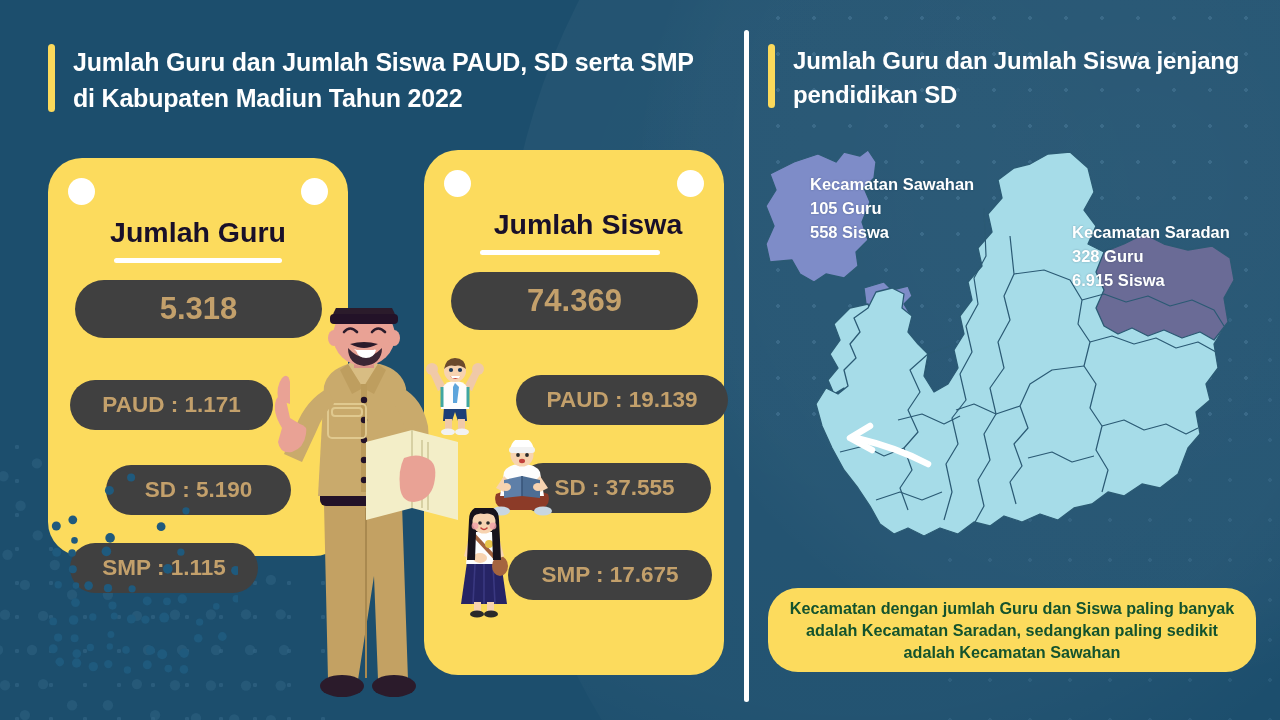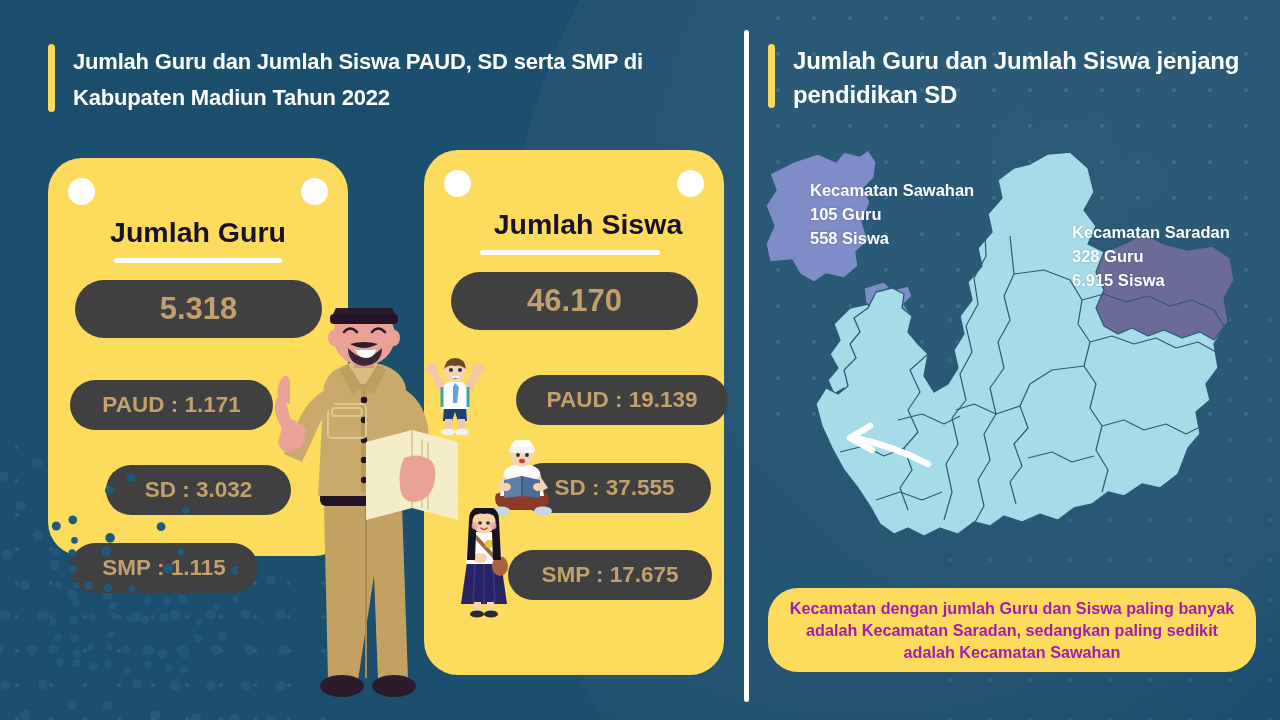--- a/index.html
+++ b/index.html
@@ -46,21 +46,21 @@
   
   .heading { position:absolute; display:flex; align-items:flex-start; }
   .heading .bar {
     width:7px; border-radius:4px; background:#FBD95B; flex:none;
   }
   .heading .htxt {
     color:#ffffff; font-weight:bold; letter-spacing:-0.2px;
   }
   #head-left { left:48px; top:44px; }
   #head-left .bar { height:68px; margin-right:18px; }
-  #head-left .htxt { font-size:22px; line-height:36px; width:640px; }
+  #head-left .htxt { font-size:25px; line-height:36px; width:640px; }
 
   #head-right { left:768px; top:44px; }
   #head-right .bar { height:64px; margin-right:18px; }
   #head-right .htxt { font-size:24px; line-height:34px; width:450px; }
 
   
   #divider {
     position:absolute; left:744px; top:30px; width:5px; height:672px;
     background:#ffffff; border-radius:3px;
   }
@@ -123,32 +123,32 @@
   #illu-boy     { left:424px; top:357px; width:62px; height:78px; }
   #illu-kopiah  { left:486px; top:440px; width:72px; height:82px; }
   #illu-girl    { left:455px; top:508px; width:58px; height:112px; }
 
   
   #map-wrap { position:absolute; left:752px; top:148px; width:524px; height:424px; }
   .map-label {
     position:absolute; color:#ffffff; font-weight:bold; font-size:16.5px; line-height:24px;
     text-shadow:0 0 2px rgba(20,50,70,0.35);
   }
-  #label-sawahan { left:810px; top:172px;margin-top:6px; }
+  #label-sawahan { left:810px; top:172px; }
   #label-saradan { left:1072px; top:220px; }
 
   
   #note {
     position:absolute; left:768px; top:588px; width:488px; height:84px;
     background:#FCDB5D; border-radius:30px;
     display:flex; align-items:center; justify-content:center;
     padding:0 18px;
   }
   #note .ntxt {
-    color:#a21caf; font-weight:bold; font-size:16.2px; line-height:22px;
+    color:#14532d; font-weight:bold; font-size:16.2px; line-height:22px;
     text-align:center;
   }
 </style>
 </head>
 <body>
 
 <div id="stage">
 
   <div class="bg-base"></div>
   <div class="bg-sheen"></div>
@@ -286,21 +286,21 @@
 
   <div id="divider"></div>
 
   <div class="card" id="card-guru">
     <div class="punch l"></div>
     <div class="punch r"></div>
     <div class="card-title">Jumlah Guru</div>
     <div class="card-rule"></div>
     <div class="pill total" id="g-total">5.318</div>
     <div class="pill sub" id="g-paud">PAUD : 1.171</div>
-    <div class="pill sub" id="g-sd">SD : 3.032</div>
+    <div class="pill sub" id="g-sd">SD : 5.190</div>
     <div class="pill sub" id="g-smp">SMP : 1.115</div>
   </div>
 
   <div class="card-dots">
     <svg viewBox="0 0 190 208" width="190" height="208">
         <g id="carddots" fill="#1f5a7d">
           <circle cx="83.1" cy="9.5" r="4.0"></circle>
           <circle cx="61.4" cy="22.4" r="4.5"></circle>
           <circle cx="138.0" cy="42.8" r="3.6"></circle>
           <circle cx="8.3" cy="58.0" r="4.5"></circle>
@@ -358,21 +358,21 @@
           <circle cx="135.9" cy="201.4" r="4.3"></circle>
         </g>
       </svg>
   </div>
 
   <div class="card" id="card-siswa">
     <div class="punch l"></div>
     <div class="punch r"></div>
     <div class="card-title">Jumlah Siswa</div>
     <div class="card-rule"></div>
-    <div class="pill total" id="s-total">46.170</div>
+    <div class="pill total" id="s-total">74.369</div>
     <div class="pill sub" id="s-paud">PAUD : 19.139</div>
     <div class="pill sub" id="s-sd">SD : 37.555</div>
     <div class="pill sub" id="s-smp">SMP : 17.675</div>
   </div>
 
   <svg class="illu" id="illu-teacher" viewBox="0 0 200 412">
 
     <path d="M62 196 L140 196 L146 372 L116 372 L112 268 L96 372 L66 372 Z" fill="#C3A163"></path>
     <path d="M104 200 L104 370" stroke="#A9894F" stroke-width="2" fill="none"></path>
 

